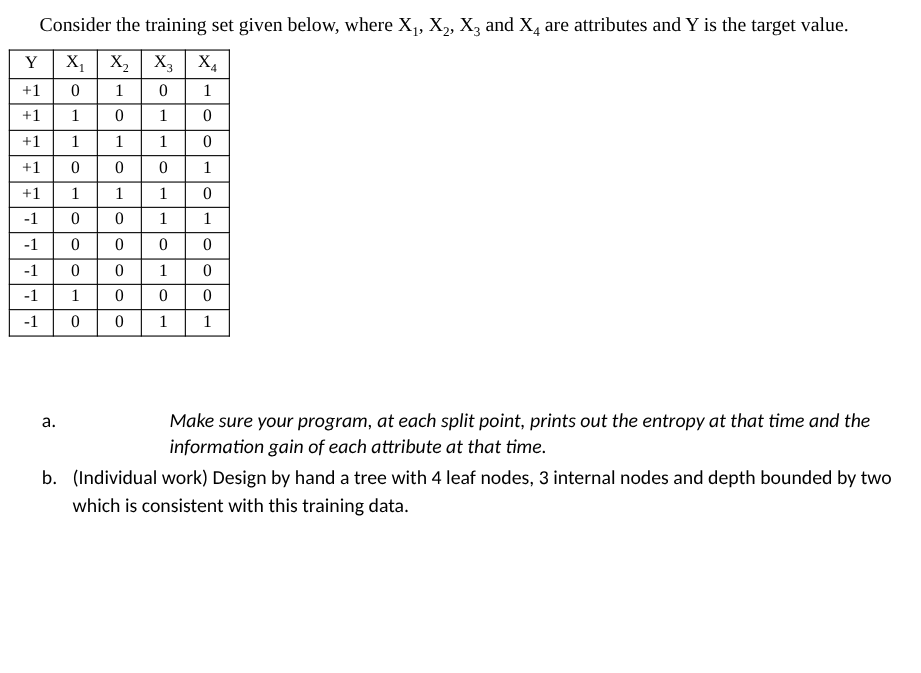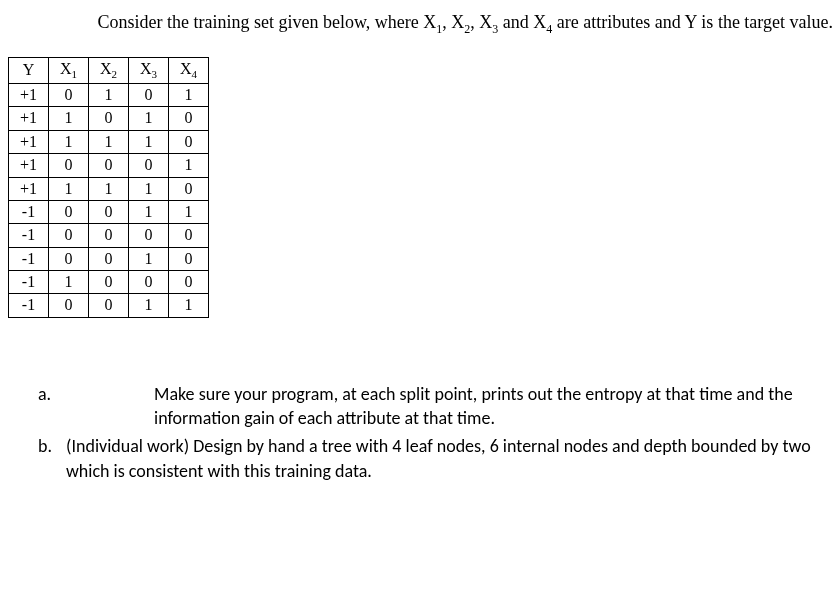--- a/index.html
+++ b/index.html
@@ -11,23 +11,22 @@
       font-family: 'Times New Roman', Times, serif;
       font-size: 18px;
       line-height: 1.4;
       background: white;
       color: black;
       width: 837px;
       height: 612px;
       padding: 10px 4px;
     }
     .intro {
-      margin-bottom: 20px;
+      margin-bottom: 8px;
       text-indent: 32px;
-      text-align: right;
     }
     .intro sub {
       font-size: 12px;
     }
     table {
       border-collapse: collapse;
       margin-left: 4px;
       margin-bottom: 64px;
     }
     th, td {
@@ -55,20 +54,21 @@
       position: relative;
       margin-bottom: 4px;
       line-height: 1.35;
     }
     .question-marker {
       position: absolute;
       left: -28px;
     }
     .sub-indent {
       padding-left: 88px;
+      font-style: italic;
     }
   </style>
 </head>
 <body>
 
 <p class="intro">
   <span>Consider the training set given below, where X</span><sub>1</sub><span>, X</span><sub>2</sub><span>, X</span><sub>3</sub><span> and X</span><sub>4</sub><span> are attributes and Y is the target value.</span>
 </p>
 
 <table>
@@ -155,15 +155,15 @@
     </tbody>
 </table>
 
 <div class="questions">
   <div class="question-item">
     <span class="question-marker">a.</span>
     <div class="sub-indent">Make sure your program, at each split point, prints out the entropy at that time and the information gain of each attribute at that time.</div>
   </div>
   <div class="question-item">
     <span class="question-marker">b.</span>
-    <span>(Individual work) Design by hand a tree with 4 leaf nodes, 6 internal nodes and depth bounded by two which is consistent with this training data.</span>
+    <span>(Individual work) Design by hand a tree with 4 leaf nodes, 3 internal nodes and depth bounded by two which is consistent with this training data.</span>
   </div>
 </div>
 
 </body></html>

